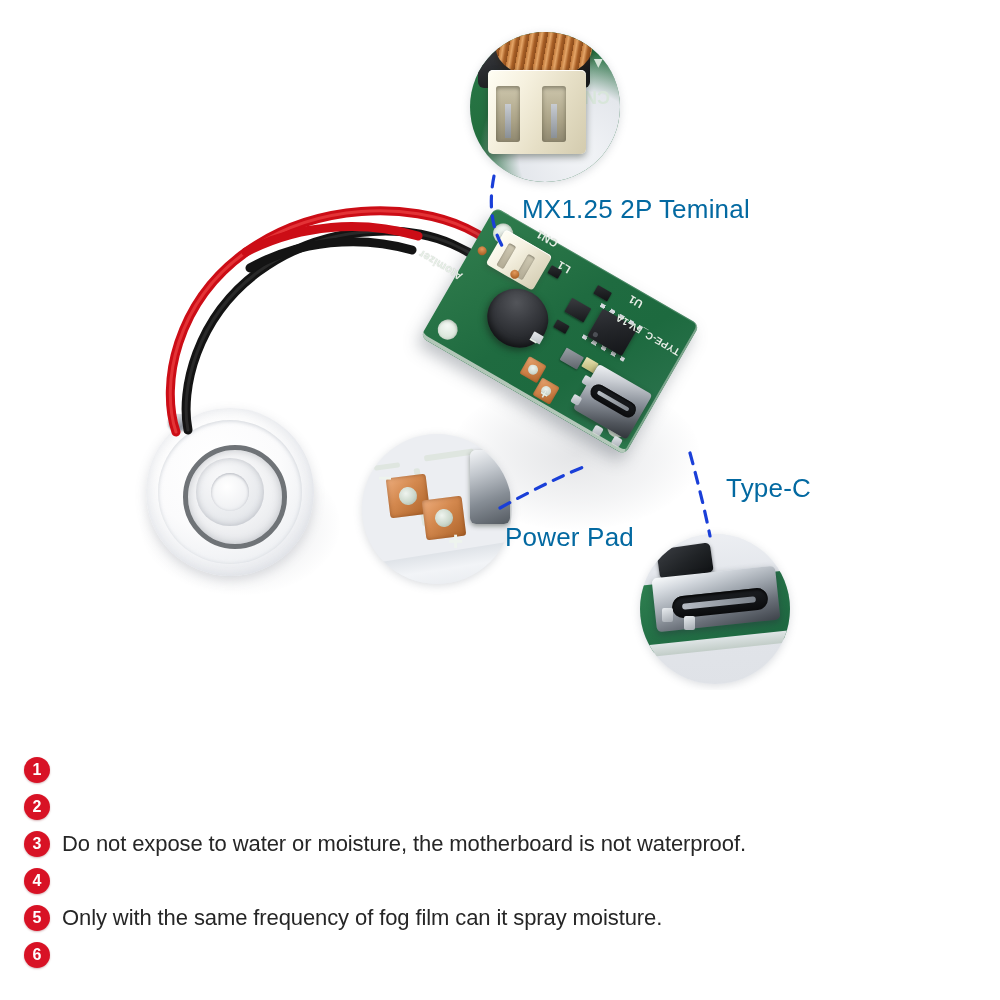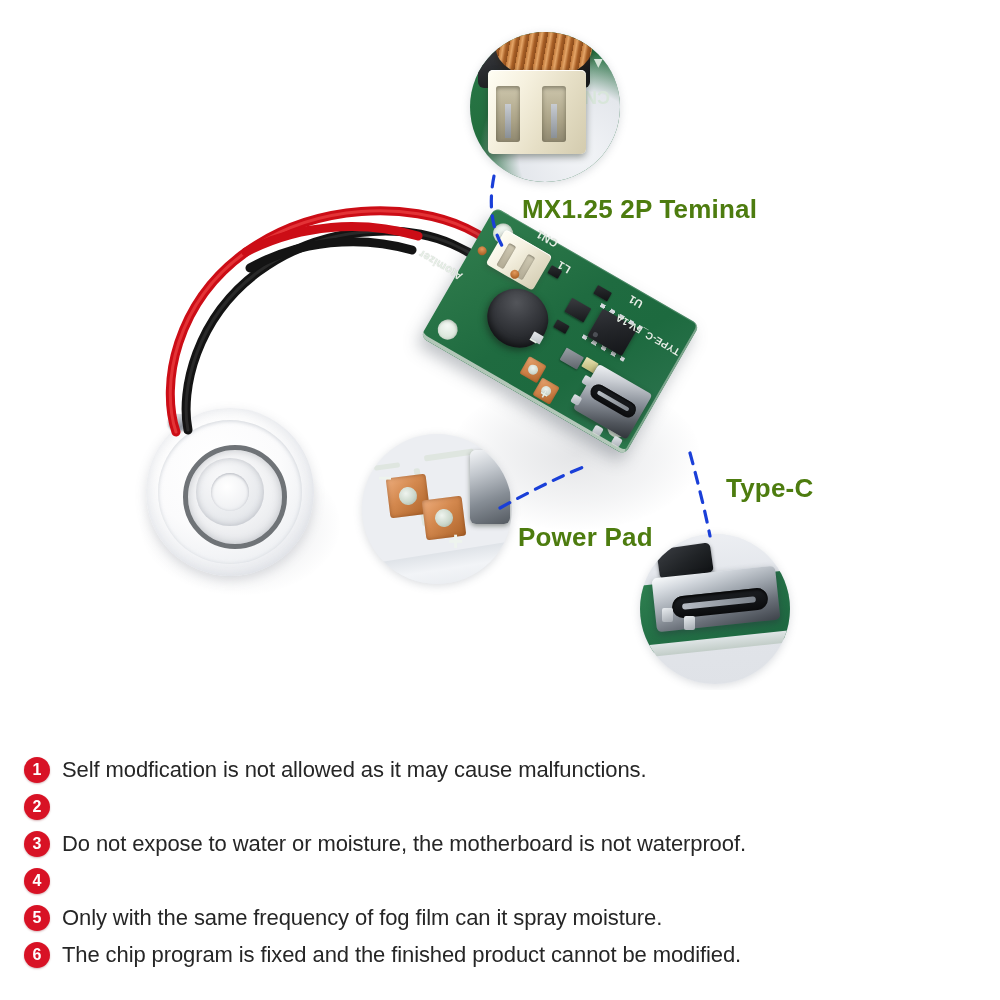--- a/index.html
+++ b/index.html
@@ -489,30 +489,30 @@
   #leader-svg {
     position: absolute;
     left: 0; top: 0;
     width: 1000px; height: 690px;
     pointer-events: none;
   }
 
   
   .callout-label {
     position: absolute;
-    color: #4d7c0f;
+    color: #0369a1;
     font-family: "Liberation Sans", sans-serif;
     font-size: 26px;
-    font-weight: 700;
+    font-weight: 400;
     letter-spacing: 0.2px;
     white-space: nowrap;
     user-select: none;
   }
   #label-mx  { left: 522px; top: 194px; }
-  #label-pad { left: 518px; top: 522px; }
+  #label-pad { left: 505px; top: 522px; }
   #label-tc  { left: 726px; top: 473px; }
 
   
   #notice-section {
     position: absolute;
     left: 0; top: 690px;
     width: 1000px; height: 310px;
     background: #ffffff;
   }
   #notice-heading {
@@ -701,34 +701,32 @@
   <div class="callout-label" id="label-pad">Power Pad</div>
   <div class="callout-label" id="label-tc">Type-C</div>
 </div>
 
 <div id="notice-section">
 
 
   <ul id="notice-list">
     <li class="notice-item">
       <span class="notice-badge">1</span>
-      <span class="notice-text">Self modfication is not allowed as it may cause malfunctions.</span>
     </li>
     <li class="notice-item">
       <span class="notice-badge">2</span>
     </li>
     <li class="notice-item">
       <span class="notice-badge">3</span>
       <span class="notice-text">Do not expose to water or moisture, the motherboard is not waterproof.</span>
     </li>
     <li class="notice-item">
       <span class="notice-badge">4</span>
     </li>
     <li class="notice-item">
       <span class="notice-badge">5</span>
       <span class="notice-text">Only with the same frequency of fog film can it spray moisture.</span>
     </li>
     <li class="notice-item">
       <span class="notice-badge">6</span>
-      <span class="notice-text">The chip program is fixed and the finished product cannot be modified.</span>
     </li>
   </ul>
 </div>
 
 </body></html>

